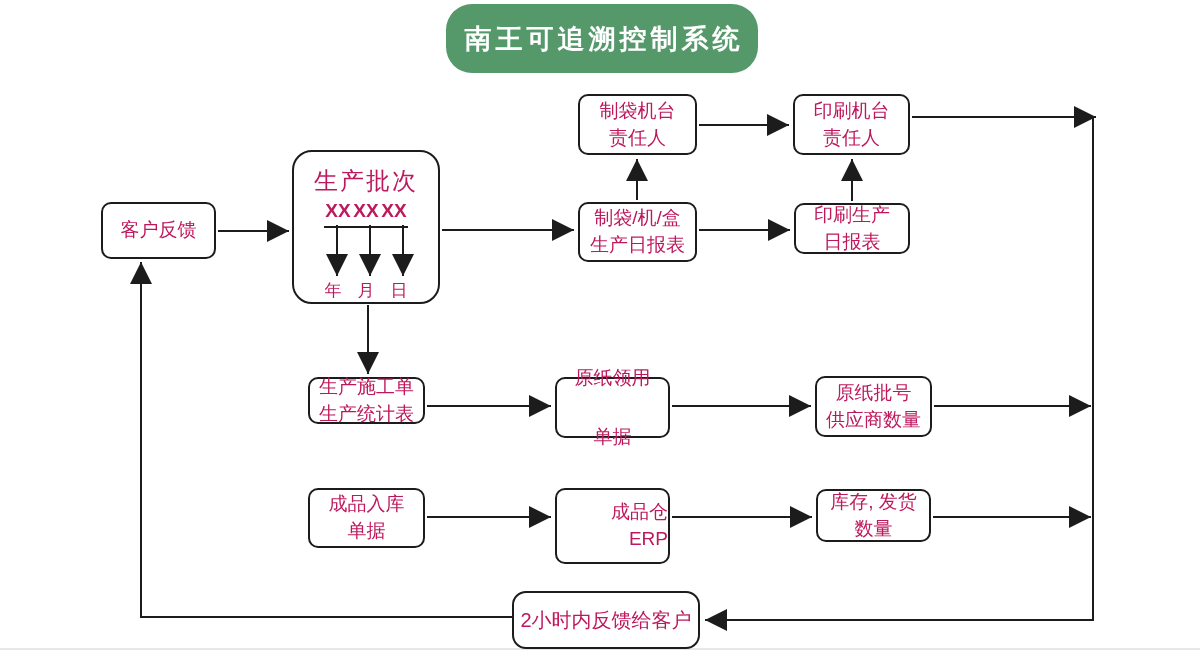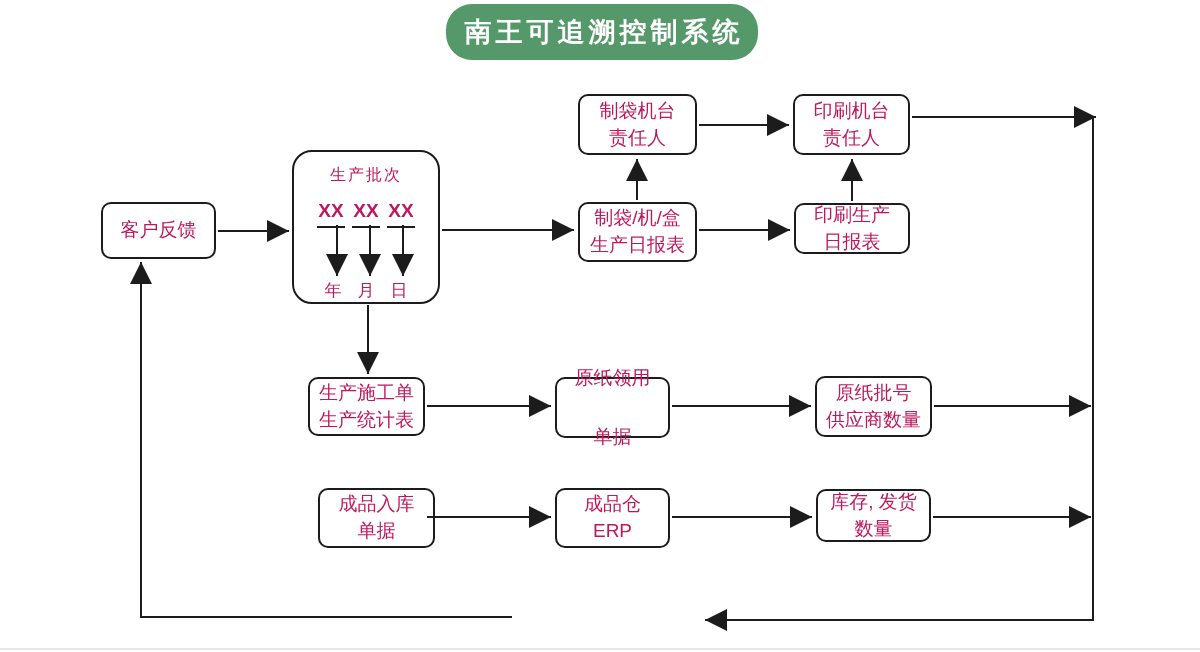--- a/index.html
+++ b/index.html
@@ -9,21 +9,21 @@
     position: relative;
     width: 1200px;
     height: 652px;
     background: #ffffff;
     overflow: hidden;
   }
   
   .title-badge {
     position: absolute;
     left: 446px; top: 4px;
-    width: 312px; height: 56px;
+    width: 312px; height: 69px;
     background: #55996b;
     border-radius: 26px;
     display: flex; align-items: center; justify-content: center;
     color: #ffffff;
     font-size: 27px;
     font-weight: bold;
     letter-spacing: 4px;
     text-indent: 4px;
     text-align: center;
   }
@@ -41,25 +41,25 @@
     font-size: 19px;
     line-height: 1.4;
     text-align: center;
     z-index: 1;
   }
   .node .l { white-space: nowrap; }
   
   .batch { border-radius: 20px; justify-content: flex-start; }
   .batch-title {
     position: absolute; top: 12px; left: 0; right: 0;
-    text-align: center; font-size: 16px; letter-spacing: 2px;
+    text-align: center; font-size: 24px; letter-spacing: 2px;
   }
   .batch-codes {
     position: absolute; top: 46px; left: 0; right: 0;
-    display: flex; justify-content: center; gap: 7px;
+    display: flex; justify-content: center; gap: 0;
   }
   .batch-codes .xx {
     width: 28px; text-align: center;
     font-size: 19px; font-weight: bold;
     border-bottom: 2.5px solid #1c1c1c;
     padding-bottom: 1px;
   }
   .batch-dates {
     position: absolute; top: 127px; left: 0; right: 0;
     display: flex; justify-content: center; gap: 5px;
@@ -122,50 +122,53 @@
   <div class="node" style="left:578px; top:202px; width:119px; height:60px;">
     <div class="l">制袋/机/盒</div>
     <div class="l">生产日报表</div>
   </div>
 
   <div class="node" style="left:794px; top:203px; width:116px; height:51px;">
     <div class="l">印刷生产</div>
     <div class="l">日报表</div>
   </div>
 
-  <div class="node" style="left:308px; top:377px; width:117px; height:59px;">
+  <div class="node" style="left:308px; top:377px; width:117px; height:47px;">
     <div class="l">生产施工单</div>
     <div class="l">生产统计表</div>
   </div>
 
   <div class="node" style="left:555px; top:377px; width:115px; height:61px;gap:32px;">
     <div class="l">原纸领用</div>
     <div class="l">单据</div>
   </div>
 
   <div class="node" style="left:815px; top:376px; width:117px; height:61px;">
     <div class="l">原纸批号</div>
     <div class="l">供应商数量</div>
   </div>
 
-  <div class="node" style="left:308px; top:488px; width:117px; height:60px;margin-left:10px;">
+  <div class="node" style="left:308px; top:488px; width:117px; height:60px;">
     <div class="l">成品入库</div>
     <div class="l">单据</div>
   </div>
 
-  <div class="node" style="left:555px; top:488px; width:115px; height:60px;">
+  <div class="node" style="left:555px; top:488px; width:115px; height:76px;align-items:flex-end;">
     <div class="l">成品仓</div>
     <div class="l">ERP</div>
   </div>
 
   <div class="node" style="left:816px; top:489px; width:115px; height:53px;">
     <div class="l">库存, 发货</div>
     <div class="l">数量</div>
   </div>
 
+  <div class="node wide" style="left:512px; top:591px; width:188px; height:58px;">
+    <div class="l">2小时内反馈给客户</div>
+  </div>
 
   <svg class="wires" viewBox="0 0 1200 652">
     <defs>
       <marker id="arr" viewBox="0 0 10 10" refX="10" refY="5" markerWidth="11" markerHeight="11" orient="auto-start-reverse">
         <path d="M 0 0 L 10 5 L 0 10 z" fill="#1c1c1c"></path>
       </marker>
     </defs>
     <g stroke="#1c1c1c" stroke-width="2" fill="none">
 
       <line x1="337" y1="225" x2="337" y2="276" marker-end="url(#arr)"></line>

